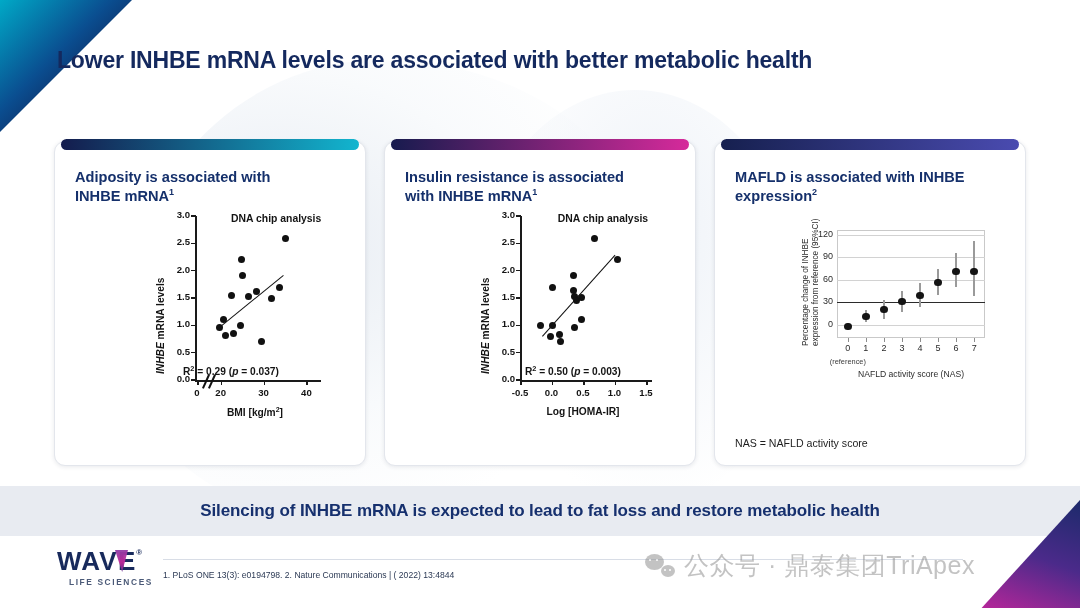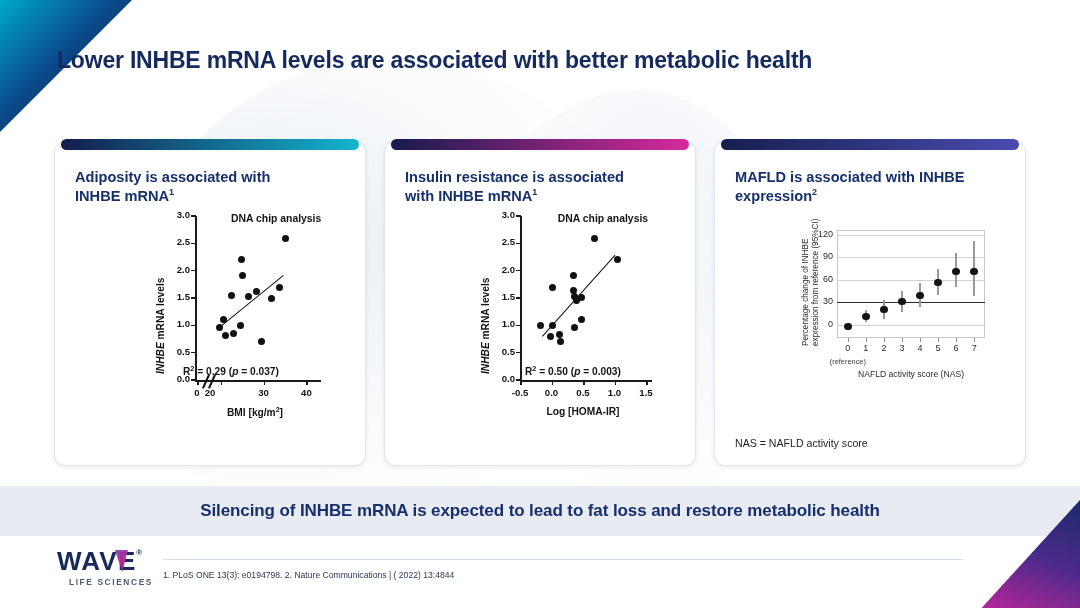--- a/index.html
+++ b/index.html
@@ -275,21 +275,21 @@
         <div class="tick-label" style="left:107px;top:149px;width:28px;text-align:right;">1.5</div>
         <div class="tick" style="left:136px;top:127.96666666666668px;width:5px;height:1.5px;"></div>
         <div class="tick-label" style="left:107px;top:121.66666666666669px;width:28px;text-align:right;">2.0</div>
         <div class="tick" style="left:136px;top:100.63333333333331px;width:5px;height:1.5px;"></div>
         <div class="tick-label" style="left:107px;top:94.33333333333331px;width:28px;text-align:right;">2.5</div>
         <div class="tick" style="left:136px;top:73.3px;width:5px;height:1.5px;"></div>
         <div class="tick-label" style="left:107px;top:67px;width:28px;text-align:right;">3.0</div>
         <div class="tick" style="left:142px;top:238px;width:1.5px;height:5px;"></div>
         <div class="tick-label" style="left:128px;top:245px;width:28px;text-align:center;">0</div>
         <div class="tick" style="left:165.71428571428572px;top:238px;width:1.5px;height:5px;"></div>
-        <div class="tick-label" style="left:149.71428571428572px;top:245px;width:32px;text-align:left;">20</div>
+        <div class="tick-label" style="left:149.71428571428572px;top:245px;width:32px;text-align:center;">20</div>
         <div class="tick" style="left:208.57142857142856px;top:238px;width:1.5px;height:5px;"></div>
         <div class="tick-label" style="left:192.57142857142856px;top:245px;width:32px;text-align:center;">30</div>
         <div class="tick" style="left:251.42857142857144px;top:238px;width:1.5px;height:5px;"></div>
         <div class="tick-label" style="left:235.42857142857144px;top:245px;width:32px;text-align:center;">40</div>
         <div class="axis-break" style="left:148px;top:232px;">
           <span style="left:2px;"></span>
           <span style="left:8px;"></span>
         </div>
         <div class="chart-head" style="left:176px;top:71px;">DNA chip analysis</div>
         <div class="fitline" style="left:163.14285714285714px;top:186.06666666666666px;width:83.99654287238536px;transform:rotate(-39.145790847362946deg);"></div>
@@ -436,14 +436,25 @@
         <span class="tm">®</span>
         <span class="vstroke"></span>
       </div>
       <div class="wave-sub">LIFE SCIENCES</div>
     </div>
     <div id="refs">1. PLoS ONE 13(3): e0194798. 2. Nature Communications | ( 2022) 13:4844</div>
   </footer>
 
   <div id="page-num">32</div>
 
+  <div id="watermark">
+    <span class="wechat-glyph">
+      <span class="b1"></span>
+        <span class="b2"></span>
+      <i style="left:4px; top:5px;"></i>
+        <i style="left:11px; top:5px;"></i>
+      <i style="right:4px; bottom:6px;"></i>
+        <i style="right:9px; bottom:6px;"></i>
+    </span>
+    <span class="wm-text">公众号 · 鼎泰集团TriApex</span>
+  </div>
 
 </div>
 
 </body></html>

